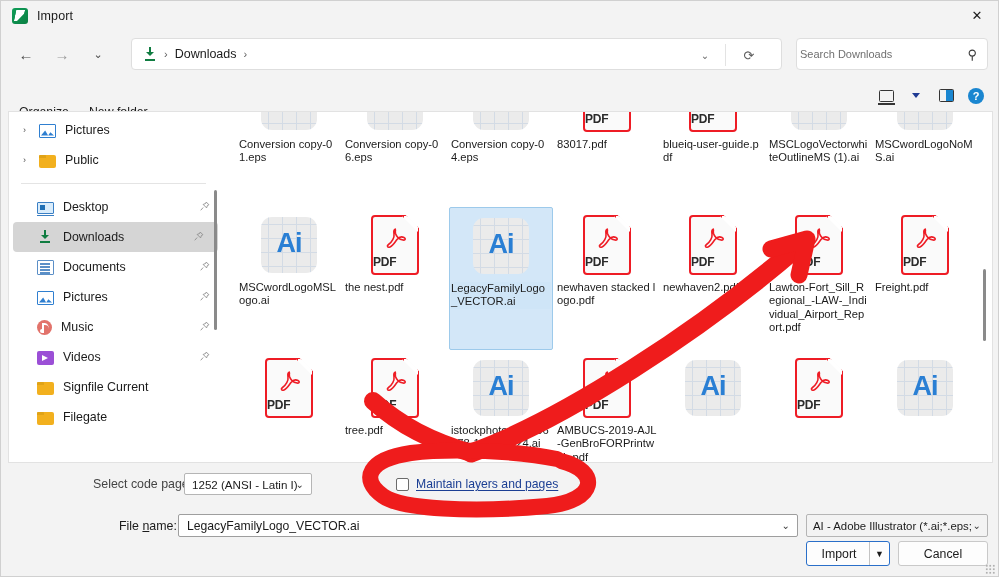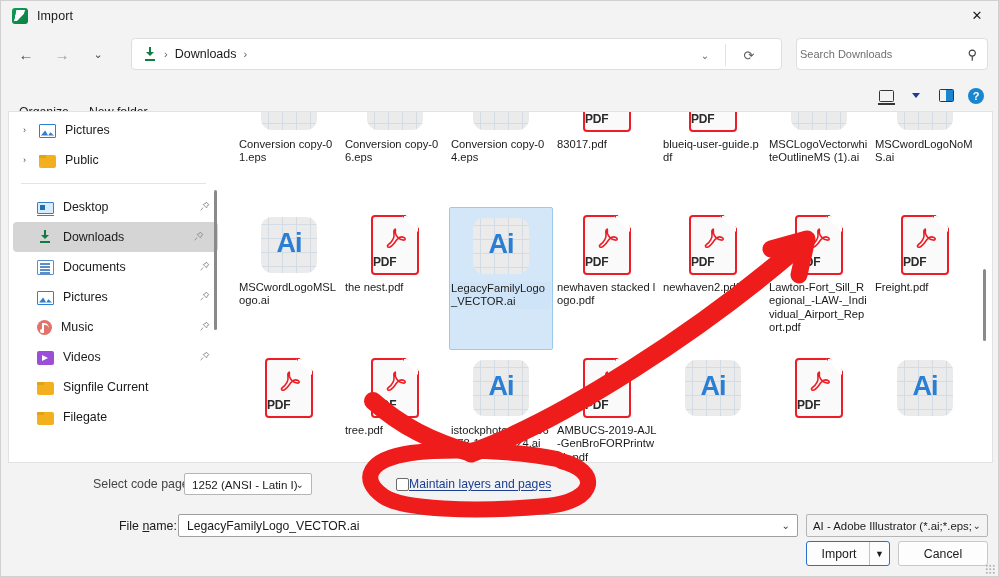--- a/index.html
+++ b/index.html
@@ -263,21 +263,21 @@
     position:absolute; left: 92px; font-size:12.4px; color:#444;
   }
   .codepage {
     position:absolute; left: 183px; width: 128px; height: 22px;
     background:#fff; border:1px solid #b5b5b5; border-radius:2px;
     display:flex; align-items:center; padding-left:7px;
     font-size:11.6px; color:#1b1b1b;
   }
   .codepage .cv { font-size:10px; color:#3a3a3a; position:absolute; right:7px; }
   .maintain {
-    position:absolute; left: 395px; display:flex; align-items:center; 
+    position:absolute; left: 395px; display:flex; align-items:center; gap:7px;
   }
   .cbx {
     width:13px;height:13px;border:1px solid #6b6b6b;background:#fff;border-radius:2px; flex:none;
   }
   .maintain .mtxt {
     font-size:12.2px; color:#1c3f94; text-decoration: underline; text-underline-offset:2px;
   }
 
   
   .footer {

